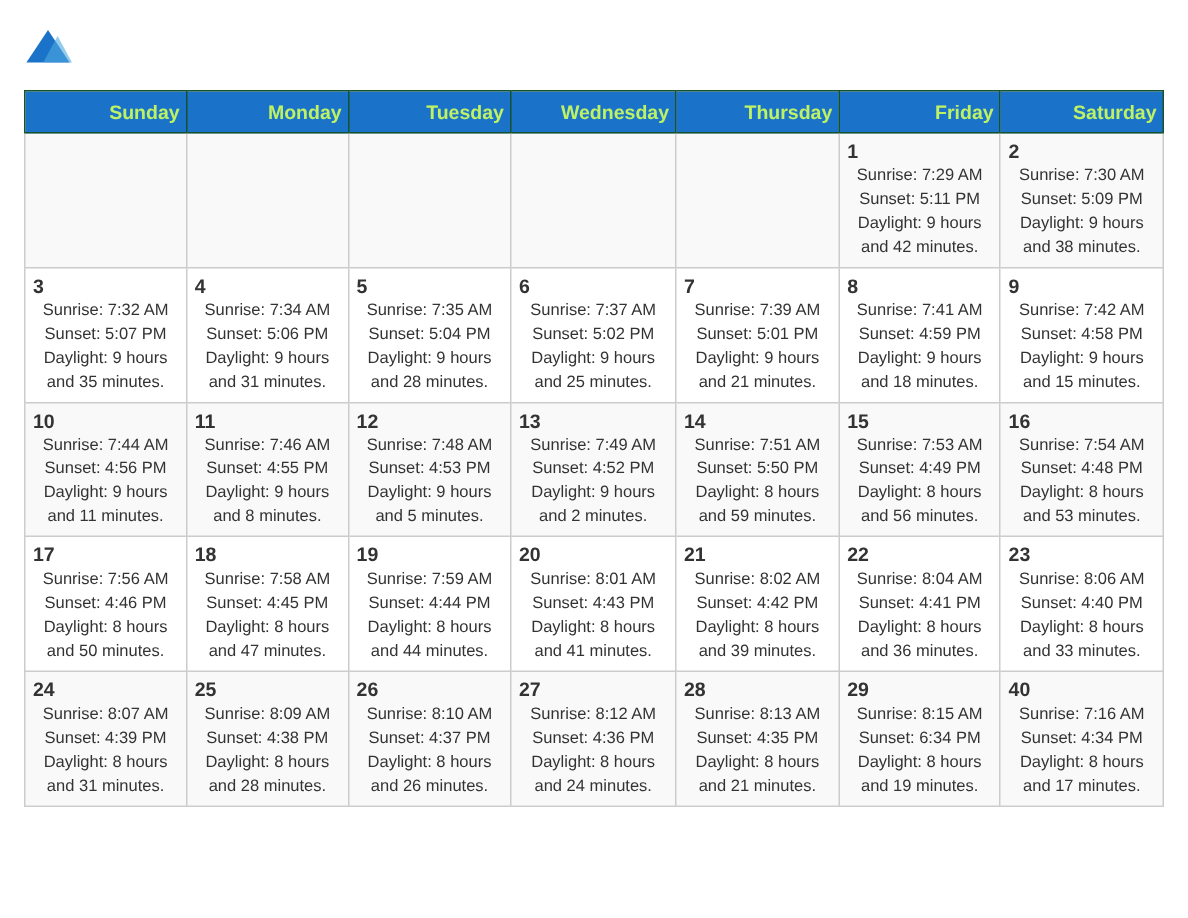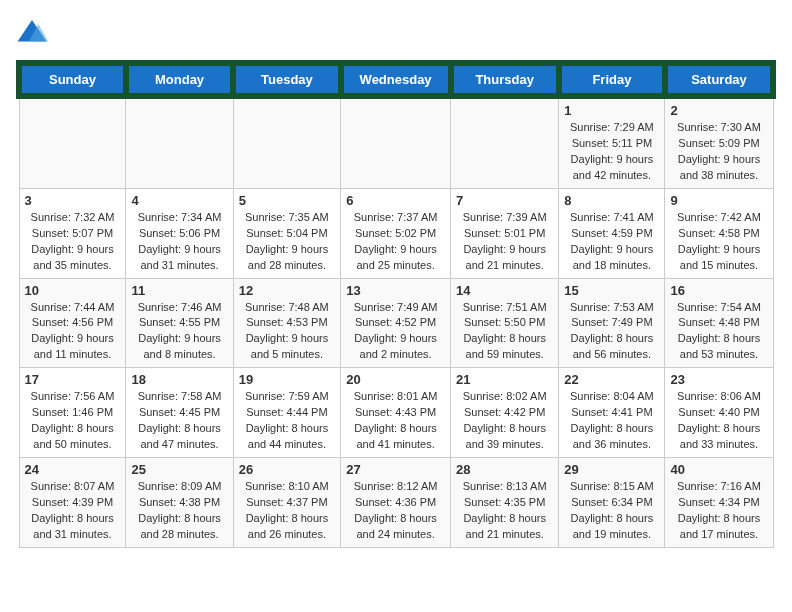--- a/index.html
+++ b/index.html
@@ -51,26 +51,26 @@
     .location {
       font-size: 15px;
       color: #555;
     }
     table {
       width: 100%;
       border-collapse: collapse;
     }
     thead tr th {
       background-color: #1a73c9;
-      color: #ffffff;
+      color: #bef264;
       font-size: 13px;
       font-weight: bold;
       padding: 6px 4px;
-      text-align: center;
-      border: 6px solid #14532d;
+      text-align: right;
+      border: 1px solid #14532d;
     }
     tbody tr td {
       border: 1px solid #ccc;
       vertical-align: top;
       padding: 4px 5px;
       width: 113px;
       min-height: 80px;
       font-size: 11px;
       color: #333;
       background: #fff;
@@ -217,35 +217,35 @@
         </td>
         <td>
           <span class="day-number">14</span>
           <div class="day-info">Sunrise: 7:51 AM
 Sunset: 5:50 PM
 Daylight: 8 hours and 59 minutes.</div>
         </td>
         <td>
           <span class="day-number">15</span>
           <div class="day-info">Sunrise: 7:53 AM
-Sunset: 7:49 PM
+Sunset: 4:49 PM
 Daylight: 8 hours and 56 minutes.</div>
         </td>
         <td>
           <span class="day-number">16</span>
           <div class="day-info">Sunrise: 7:54 AM
 Sunset: 4:48 PM
 Daylight: 8 hours and 53 minutes.</div>
         </td>
       </tr>
       <tr>
         <td>
           <span class="day-number">17</span>
           <div class="day-info">Sunrise: 7:56 AM
-Sunset: 1:46 PM
+Sunset: 4:46 PM
 Daylight: 8 hours and 50 minutes.</div>
         </td>
         <td>
           <span class="day-number">18</span>
           <div class="day-info">Sunrise: 7:58 AM
 Sunset: 4:45 PM
 Daylight: 8 hours and 47 minutes.</div>
         </td>
         <td>
           <span class="day-number">19</span>

